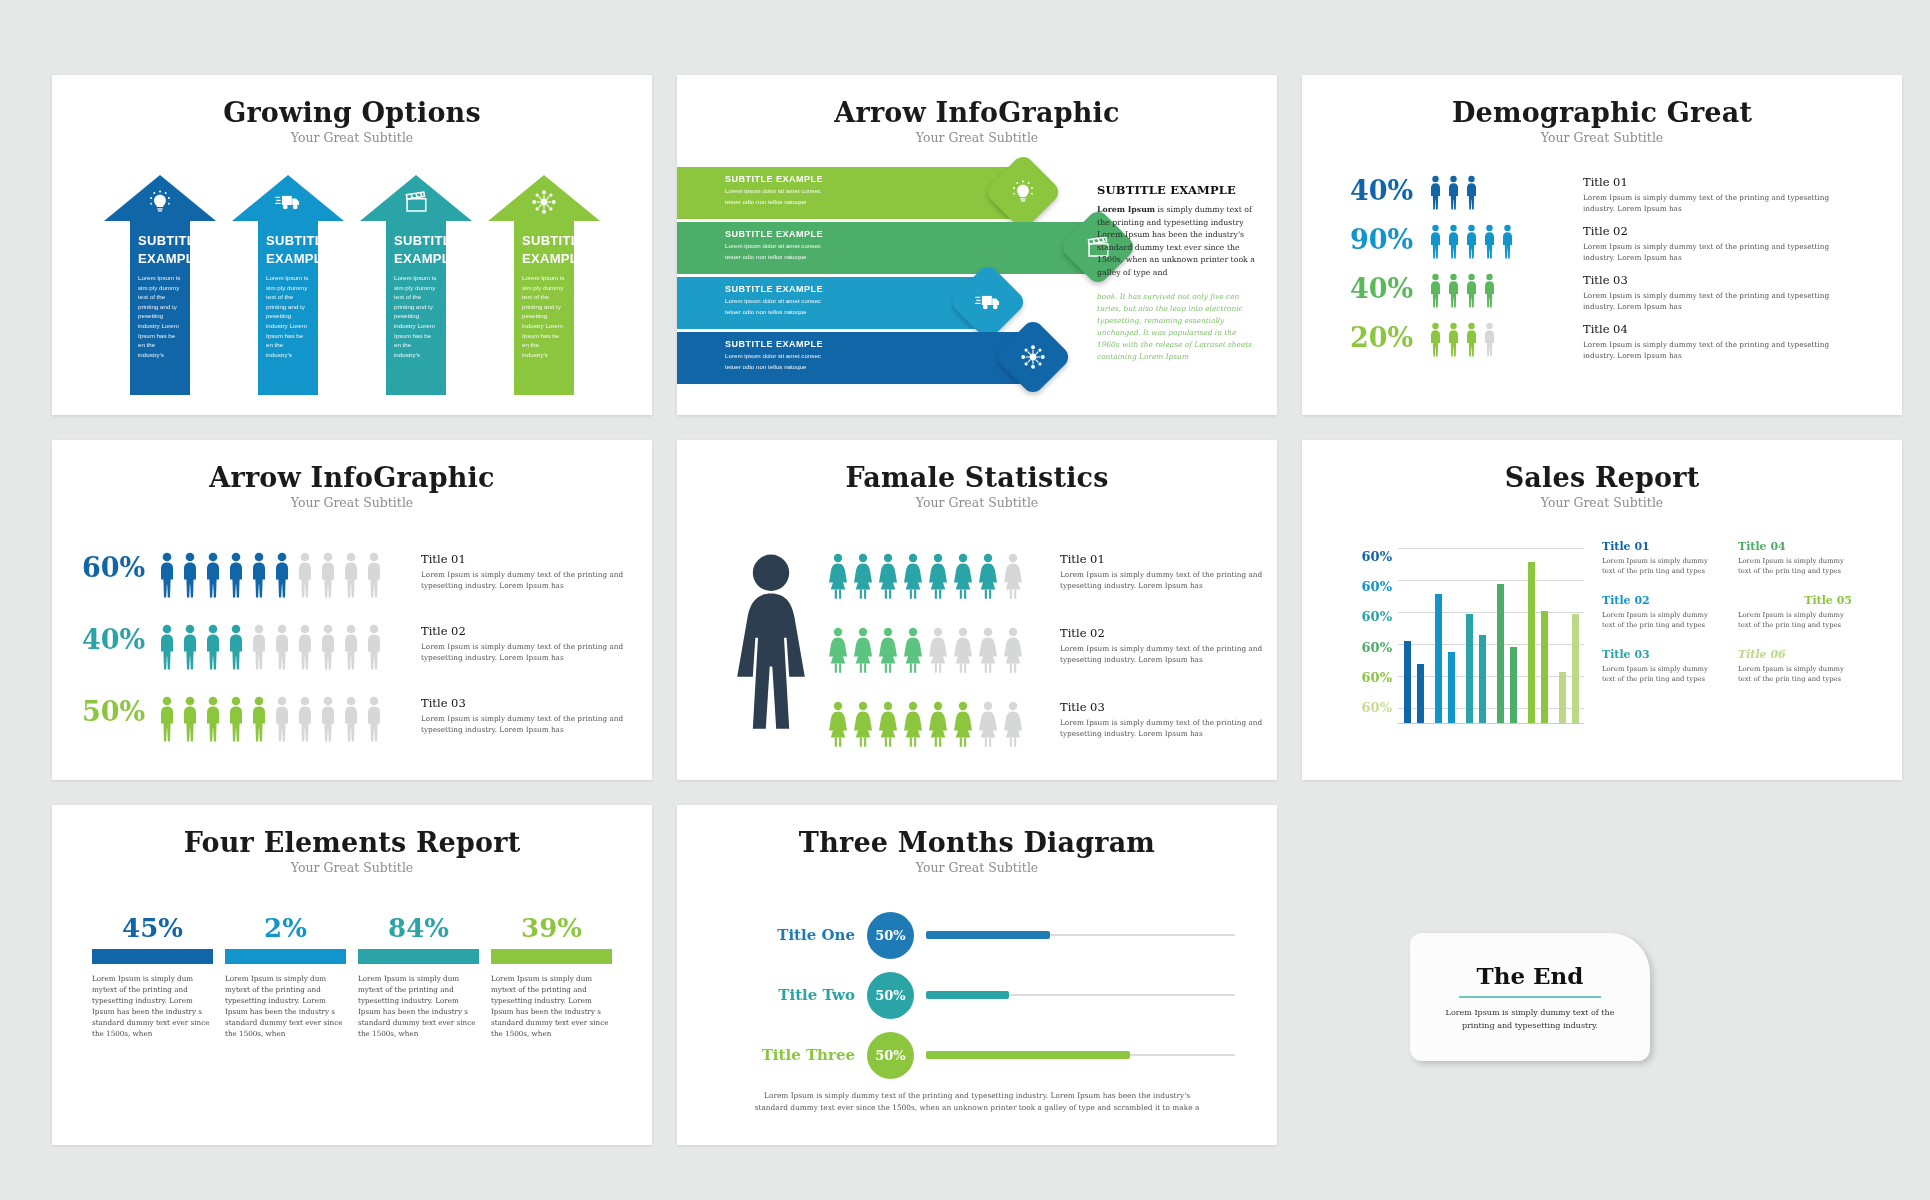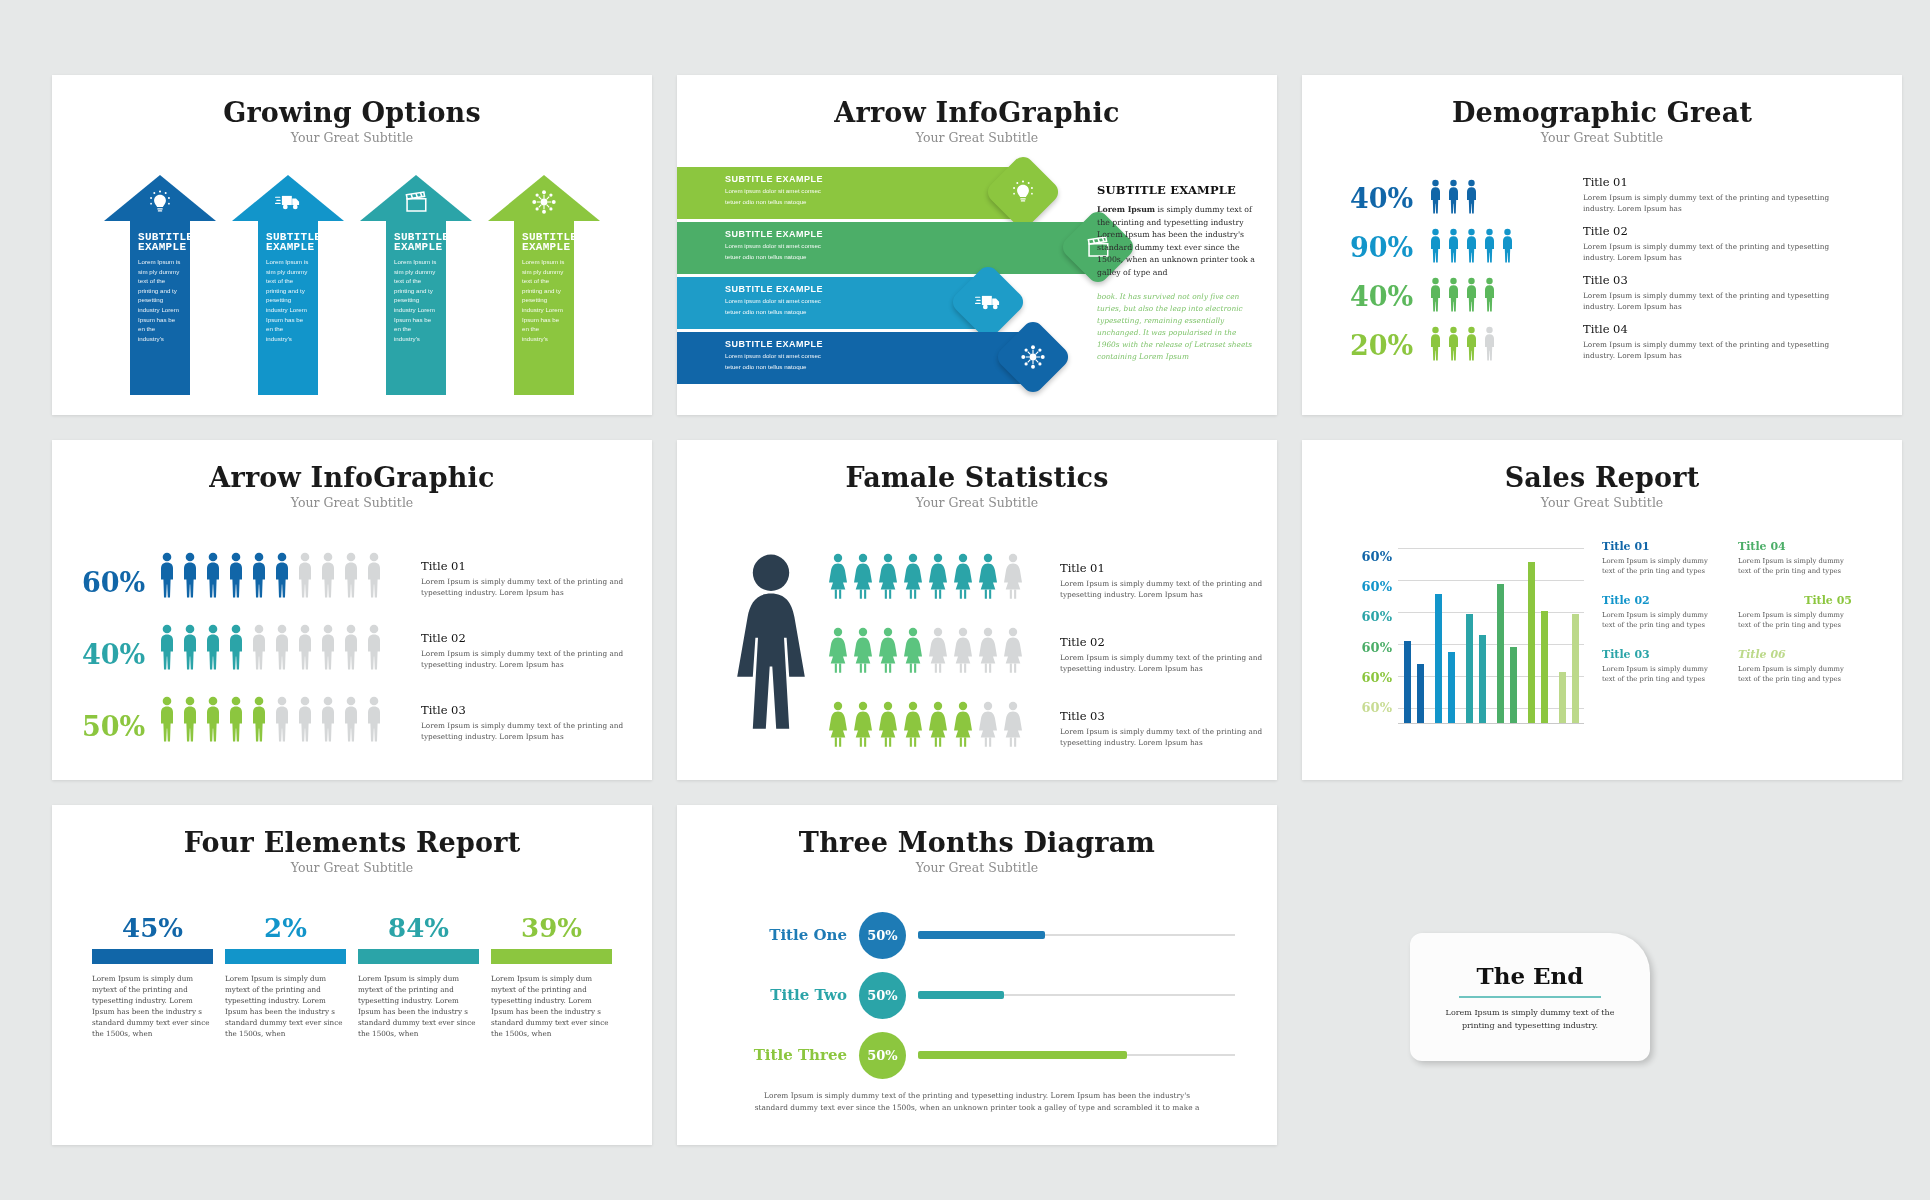--- a/index.html
+++ b/index.html
@@ -37,21 +37,21 @@
   .arrow-col{position:relative;width:112px;height:220px;}
   .arrow-head{
     position:absolute;top:0;left:0;width:0;height:0;
     border-left:56px solid transparent;border-right:56px solid transparent;
   }
   .arrow-body{
     position:absolute;top:45px;left:26px;width:60px;bottom:0;
     padding:12px 8px 0 8px;box-sizing:border-box;
   }
   .arrow-sub{
-    color:#fff;font-weight:bold;font-size:11px;line-height:10px;letter-spacing:.3px;font-family:Liberation Mono, monospace;
+    color:#fff;font-weight:bold;font-size:13px;line-height:18px;letter-spacing:.3px;
   }
   .arrow-body-txt{
     color:rgba(255,255,255,.92);font-size:6.2px;line-height:9.6px;margin-top:5px;
   }
   .arrow-icon{position:absolute;top:14px;left:0;width:112px;text-align:center;}
   .arrow-icon svg{width:26px;height:26px;}
 
   
   .bands{position:absolute;left:0;top:92px;width:420px;height:222px;}
   .band{
@@ -66,21 +66,21 @@
     display:flex;align-items:center;justify-content:center;
   }
   .diam svg{transform:rotate(-45deg);width:26px;height:26px;}
   .rtxt{position:absolute;left:420px;top:108px;width:160px;}
   .rtxt h4{font-family:"DejaVu Serif",serif;font-size:11.5px;margin:0 0 7px 0;color:#111;letter-spacing:.2px;}
   .rtxt p{font-family:"DejaVu Serif",serif;font-size:7.8px;line-height:12.5px;margin:0;color:#2b2b2b;}
   .rtxt p b{font-weight:bold;}
   .rtxt .green-it{color:#7ec36a;font-style:italic;font-size:7.4px;line-height:12px;margin-top:12px;}
 
   
-  .prow{display:flex;align-items:flex-end;}
+  .prow{display:flex;align-items:flex-start;}
   .pct{font-family:"DejaVu Serif",serif;font-weight:bold;font-size:27px;}
   .people{display:flex;gap:3px;}
   .people svg{display:block;}
   .ptitle{font-family:"DejaVu Serif",serif;font-size:11.5px;color:#111;margin:0 0 3px 0;}
   .ptxt{font-family:"DejaVu Serif",serif;font-size:7.3px;line-height:11px;color:#555;margin:0;}
 
   
   .chart-wrap{position:absolute;left:52px;top:108px;width:230px;height:190px;}
   .chart-ylabels{position:absolute;left:0;top:0;width:40px;height:175px;}
   .ylab{position:absolute;font-family:"DejaVu Serif",serif;font-weight:bold;font-size:13px;right:2px;transform:translateY(-50%);}
@@ -95,21 +95,21 @@
 
   
   .fe{position:absolute;left:40px;top:110px;width:520px;display:flex;gap:12px;}
   .fe-col{width:121px;}
   .fe-pct{font-family:"DejaVu Serif",serif;font-weight:bold;font-size:26px;text-align:center;line-height:1;}
   .fe-bar{height:15px;margin-top:8px;}
   .fe-txt{font-family:"DejaVu Serif",serif;font-size:7.2px;line-height:11px;color:#4a4a4a;margin-top:9px;}
 
   
   .tm{position:absolute;left:0;top:100px;width:600px;}
-  .tm-row{display:flex;align-items:center;height:60px;}
+  .tm-row{display:flex;align-items:center;height:60px;margin-left:8px;}
   .tm-lab{width:170px;text-align:right;padding-right:12px;font-family:"DejaVu Serif",serif;font-weight:bold;font-size:15px;}
   .tm-circ{width:47px;height:47px;border-radius:50%;color:#fff;display:flex;align-items:center;justify-content:center;font-weight:bold;font-size:13px;font-family:"DejaVu Serif",serif;}
   .tm-track{flex:1;height:2px;background:#dcdcdc;margin-left:12px;margin-right:42px;position:relative;}
   .tm-fill{position:absolute;left:0;top:-3px;height:8px;border-radius:2px;}
   .tm-foot{position:absolute;left:70px;right:70px;top:285px;text-align:center;font-family:"DejaVu Serif",serif;font-size:7.4px;line-height:12px;color:#555;}
 
   
   .end-card{
     position:absolute;left:108px;top:128px;width:240px;height:128px;
     background:#fcfcfc;border-radius:12px 40px 12px 12px;

